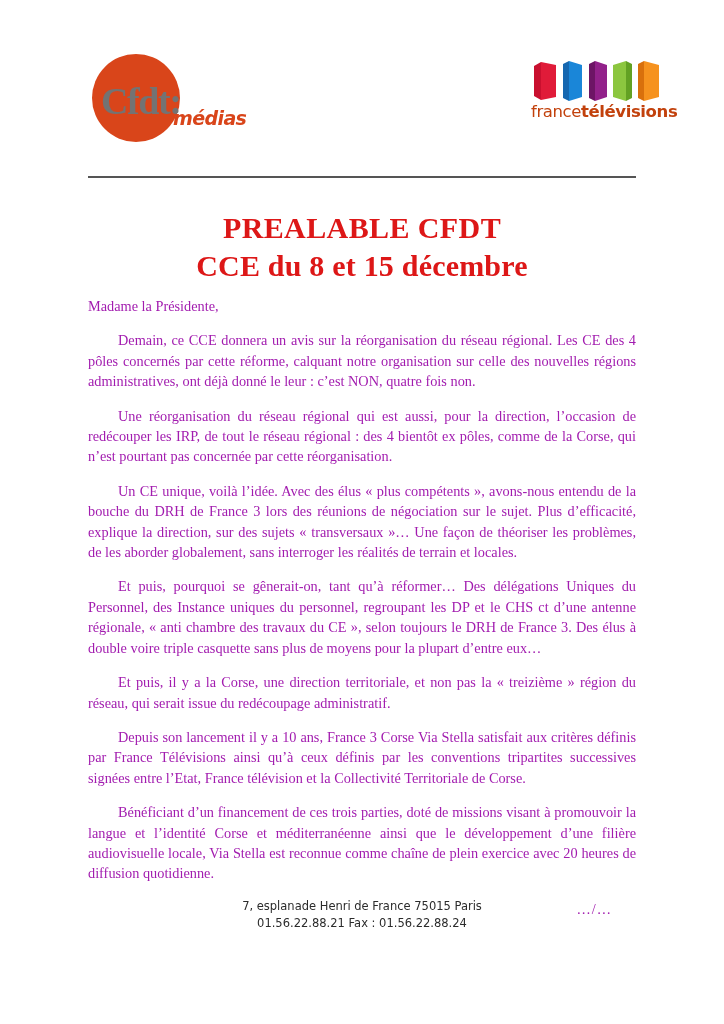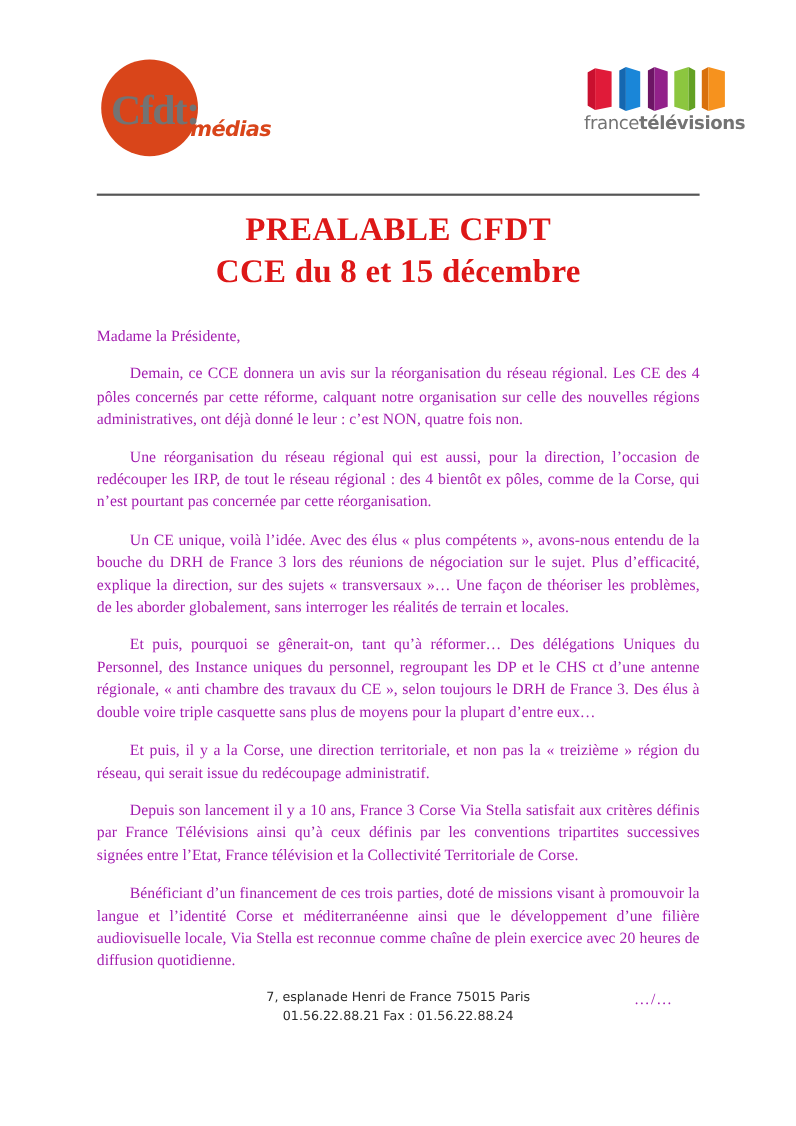--- a/index.html
+++ b/index.html
@@ -81,21 +81,21 @@
     width: 126px;
     height: 42px;
   }
   .ftv-text {
     position: absolute;
     left: 0;
     top: 44px;
     font-family: "DejaVu Sans", sans-serif;
     font-size: 16.5px;
     letter-spacing: -0.4px;
-    color: #737373;
+    color: #c2410c;
     white-space: nowrap;
     line-height: 1;
   }
   .ftv-text b { font-weight: bold; }
 
   
   .rule {
     position: absolute;
     left: 88px;
     top: 176px;
@@ -110,21 +110,21 @@
     left: 0;
     top: 190px;
     width: 724px;
     text-align: center;
     color: #dd1717;
     font-family: "Liberation Serif", "DejaVu Serif", serif;
     font-weight: bold;
     font-size: 30px;
     line-height: 38px;
   }
-  .title .l1 { display: block; letter-spacing: 0.4px; }
+  .title .l1 { display: block; letter-spacing: 0.4px; margin-top: 19px; }
   .title .l2 { display: block; letter-spacing: 0.2px; }
 
   
   .body-text {
     position: absolute;
     left: 88px;
     top: 296px;
     width: 548px;
     font-family: "Liberation Serif", "DejaVu Serif", serif;
     font-size: 14.3px;

